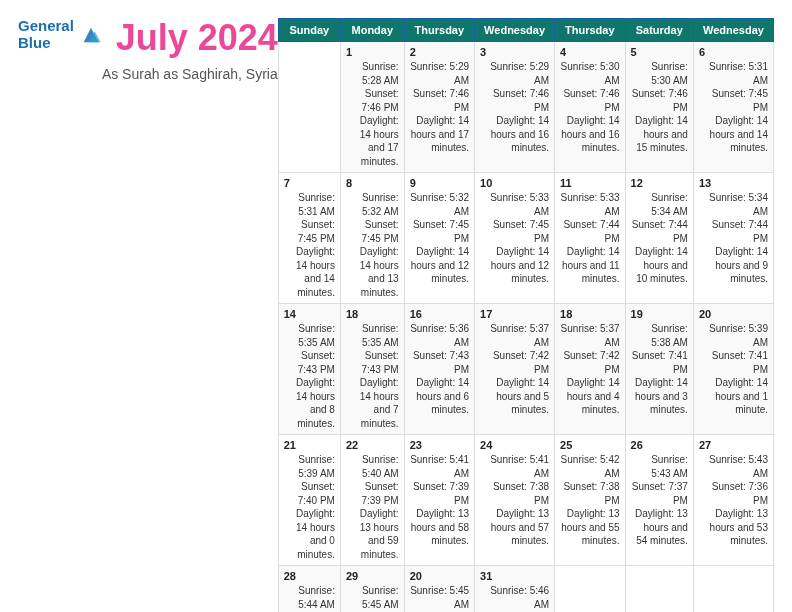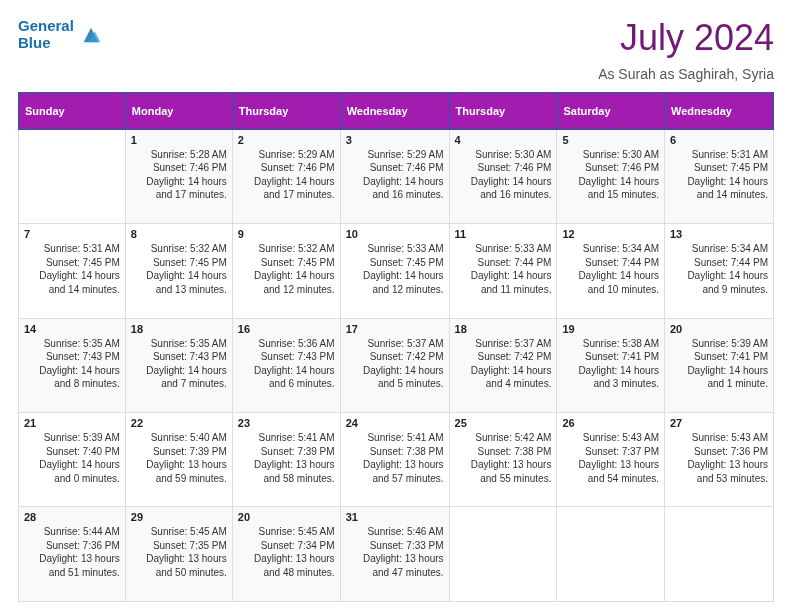--- a/index.html
+++ b/index.html
@@ -8,21 +8,21 @@
       background: #fff;
       width: 792px;
       height: 612px;
       overflow: hidden;
     }
     .page {
       width: 792px;
       height: 612px;
       padding: 18px 18px 10px 18px;
       display: flex;
-      flex-direction: column;
+      flex-direction: row;
     }
     .header {
       display: flex;
       justify-content: space-between;
       align-items: flex-start;
       margin-bottom: 10px;
     }
     .logo {
       display: flex;
       align-items: center;
@@ -31,40 +31,40 @@
     .logo-icon {
       width: 22px;
       height: 22px;
       margin-left: 2px;
     }
     .title-block {
       text-align: right;
     }
     .month-title {
       font-size: 36px;
-      font-weight: normal;
-      color: #701a75;
+      font-weight: bold;
+      color: #ec4899;
       line-height: 1.1;
     }
     .location {
       font-size: 14px;
       color: #555;
       margin-top: 8px;
     }
     .calendar {
       flex: 1;
       border-collapse: collapse;
       width: 100%;
       font-size: 10px;
     }
     .calendar th {
-      background-color: #a21caf;
+      background-color: #0f766e;
       color: #fff;
-      text-align: left;
-      padding: 12px 6px;
+      text-align: center;
+      padding: 5px 6px;
       font-size: 11px;
       font-weight: bold;
       border: 1px solid #1a5fa0;
     }
     .calendar td {
       border: 1px solid #ddd;
       vertical-align: top;
       padding: 4px 5px;
       width: 113px;
       height: 88px;

